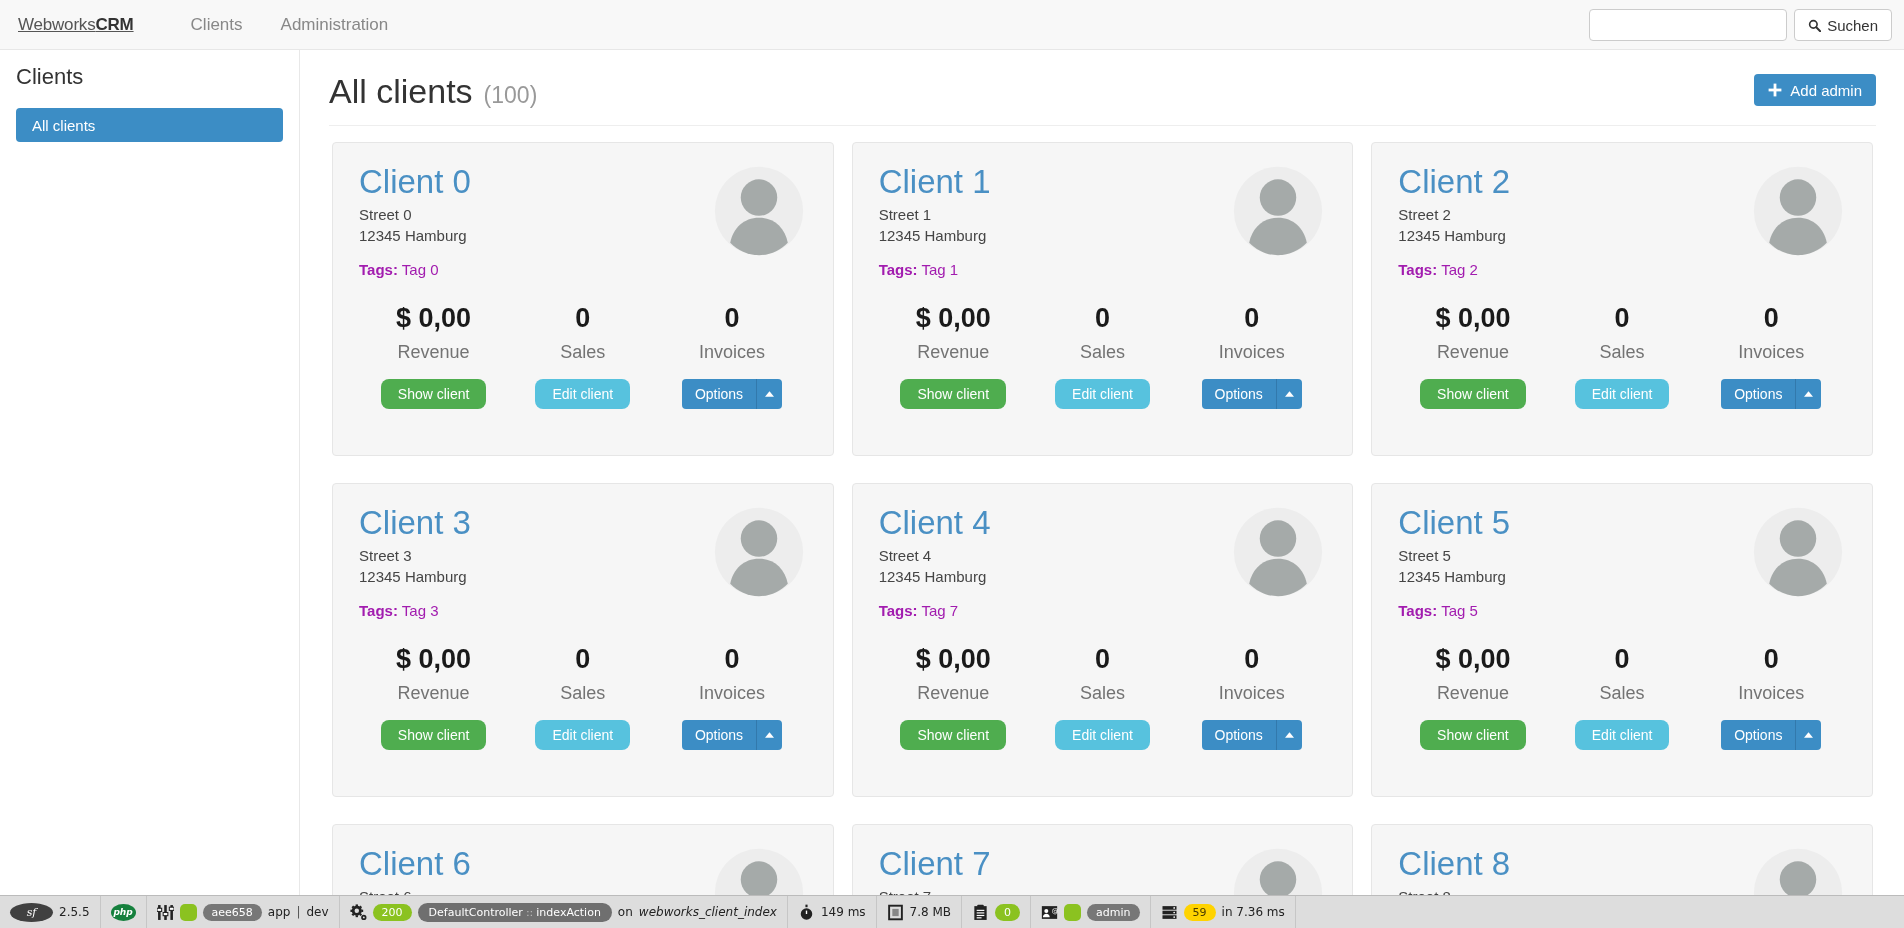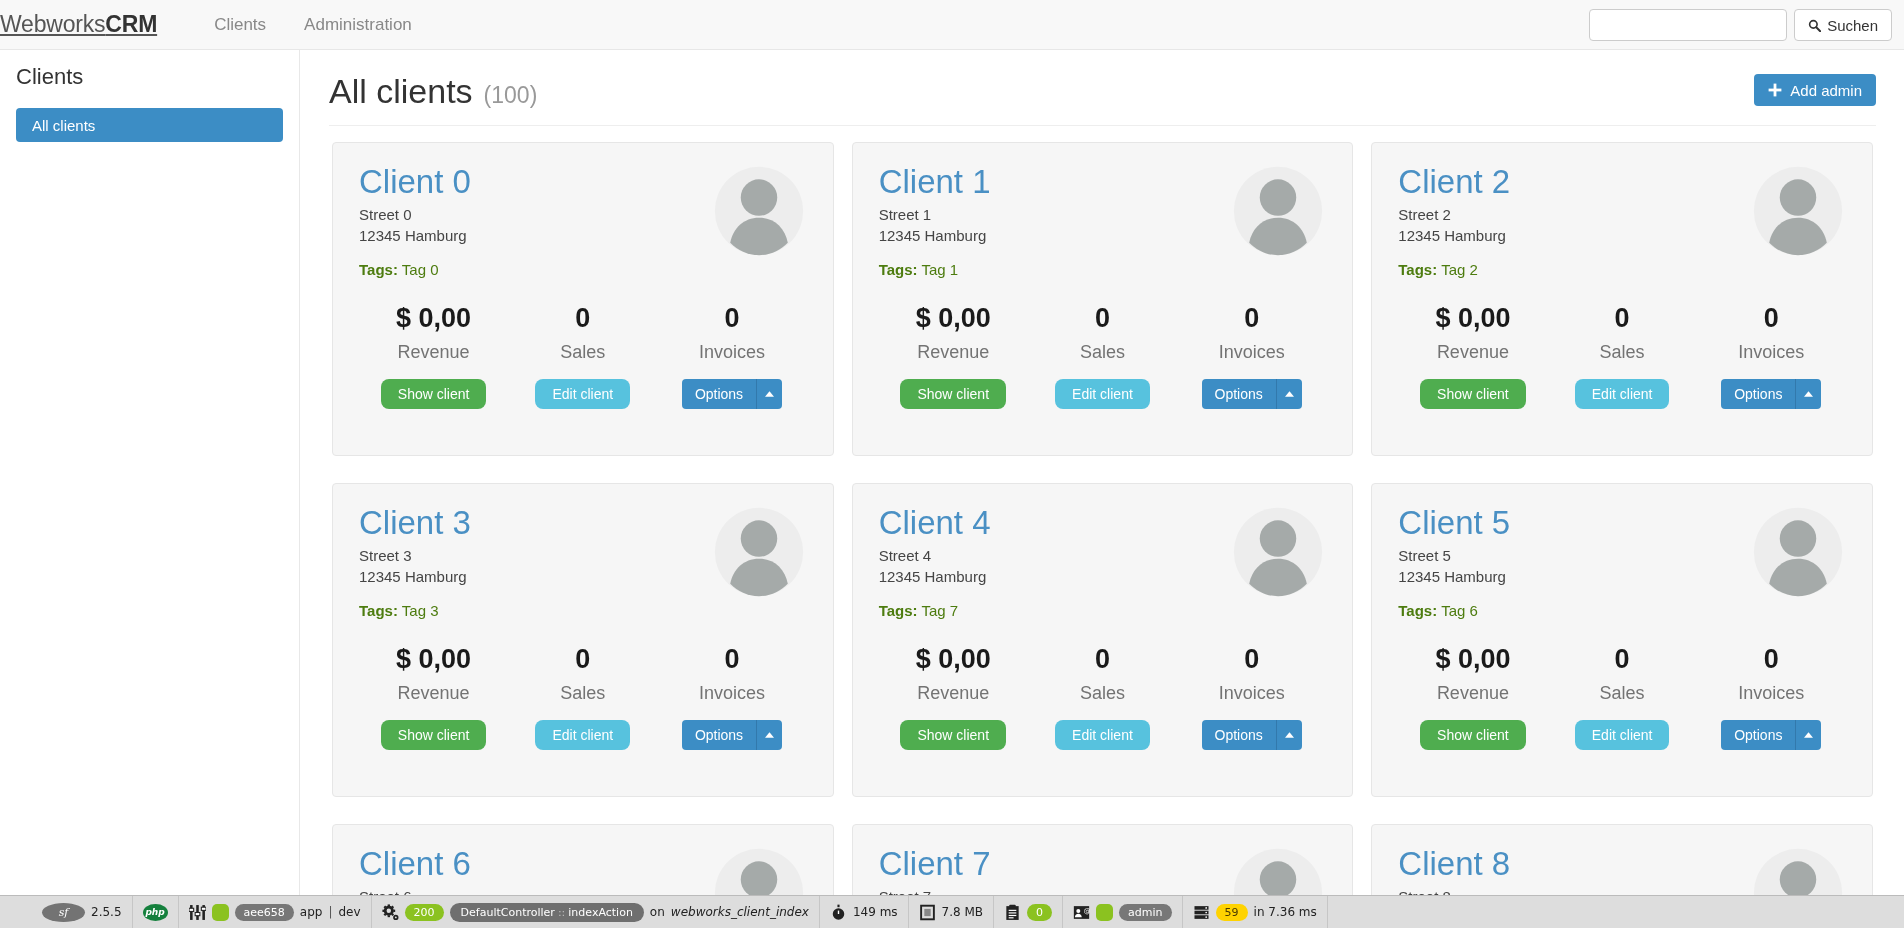--- a/index.html
+++ b/index.html
@@ -12,22 +12,22 @@
 
   
   .navbar {
     position: absolute; top: 0; left: 0;
     width: 1904px; height: 50px;
     background: #f8f8f8;
     border-bottom: 1px solid #e7e7e7;
     display: flex; align-items: center;
   }
   .brand {
-    margin-left: 0;
-    font-size: 23px;
+    margin-left: 18px;
+    font-size: 17px;
     color: #555555;
     letter-spacing: -0.2px;
     white-space: nowrap;
   }
   .brand .brand-bold { font-weight: bold; color: #333333; }
   .nav-links { display: flex; margin-left: 38px; }
   .nav-link {
     font-size: 17px; color: #888888;
     padding: 0 19px; line-height: 50px;
     text-decoration: none; white-space: nowrap;
@@ -121,21 +121,21 @@
     padding: 22px 26px 0 26px;
     position: relative;
   }
   .card-top { display: flex; justify-content: space-between; }
   .client-name {
     font-size: 33px; color: #4a90c4;
     text-decoration: none; line-height: 1.05;
     white-space: nowrap;
   }
   .addr { font-size: 15px; color: #454545; margin-top: 4px; line-height: 1.45; }
-  .tags { font-size: 15px; color: #4d7c0f; margin-top: 14px; white-space: nowrap; }
+  .tags { font-size: 15px; color: #a21caf; margin-top: 14px; white-space: nowrap; }
   .tags b { font-weight: bold; }
   .avatar { width: 96px; height: 96px; flex: 0 0 auto; margin-top: -2px; }
 
   .stats { display: flex; margin-top: 26px; }
   .stat { width: 33.333%; text-align: center; }
   .stat-value {
     font-size: 27px; font-weight: bold; color: #1a1a1a;
     line-height: 1.1; white-space: nowrap;
   }
   .stat-label { font-size: 18px; color: #737373; margin-top: 8px; }
@@ -177,24 +177,24 @@
     font-size: 12px; color: #222222;
   }
   .sf-block {
     display: flex; align-items: center; gap: 6px;
     height: 33px; padding: 0 10px;
     border-right: 1px solid #c6c6c6;
     white-space: nowrap;
   }
   .sf-logo {
     width: 43px; height: 19px; border-radius: 50%;
-    background: #737373; color: #ffffff;
+    background: #404040; color: #ffffff;
     font-family: "DejaVu Serif", serif;
     font-size: 11px; font-style: italic;
-    display: flex; align-items: center; justify-content: center; margin-left: 32px;
+    display: flex; align-items: center; justify-content: center;
   }
   .sf-php {
     width: 25px; height: 17px; border-radius: 50%;
     background: #15803d; color: #ffffff;
     font-size: 9px; font-style: italic; font-weight: bold;
     display: flex; align-items: center; justify-content: center;
   }
   .pill {
     border-radius: 9px; padding: 2px 9px;
     color: #ffffff; font-size: 11px;
@@ -517,21 +517,21 @@
       </div>
       <div class="card-cell">
     <div class="card">
       <div class="card-top">
         <div>
           <a class="client-name" href="#">Client 5</a>
           <div class="addr">
             <div>Street 5</div>
             <div>12345 Hamburg</div>
           </div>
-          <div class="tags"><b>Tags:</b> <span>Tag 6</span></div>
+          <div class="tags"><b>Tags:</b> <span>Tag 5</span></div>
         </div>
         <svg class="avatar" viewBox="0 0 100 100">
   <circle cx="50" cy="50" r="46" fill="#ededed"></circle>
   <circle cx="50" cy="36" r="19" fill="#a5aaa9"></circle>
   <path d="M50 57c-16 0-27 11-30 26 8 8 18 13 30 13s22-5 30-13c-3-15-14-26-30-26z" fill="#a5aaa9"></path>
 </svg>
       </div>
       <div class="stats">
         <div class="stat">
           <div class="stat-value">$ 0,00</div>

